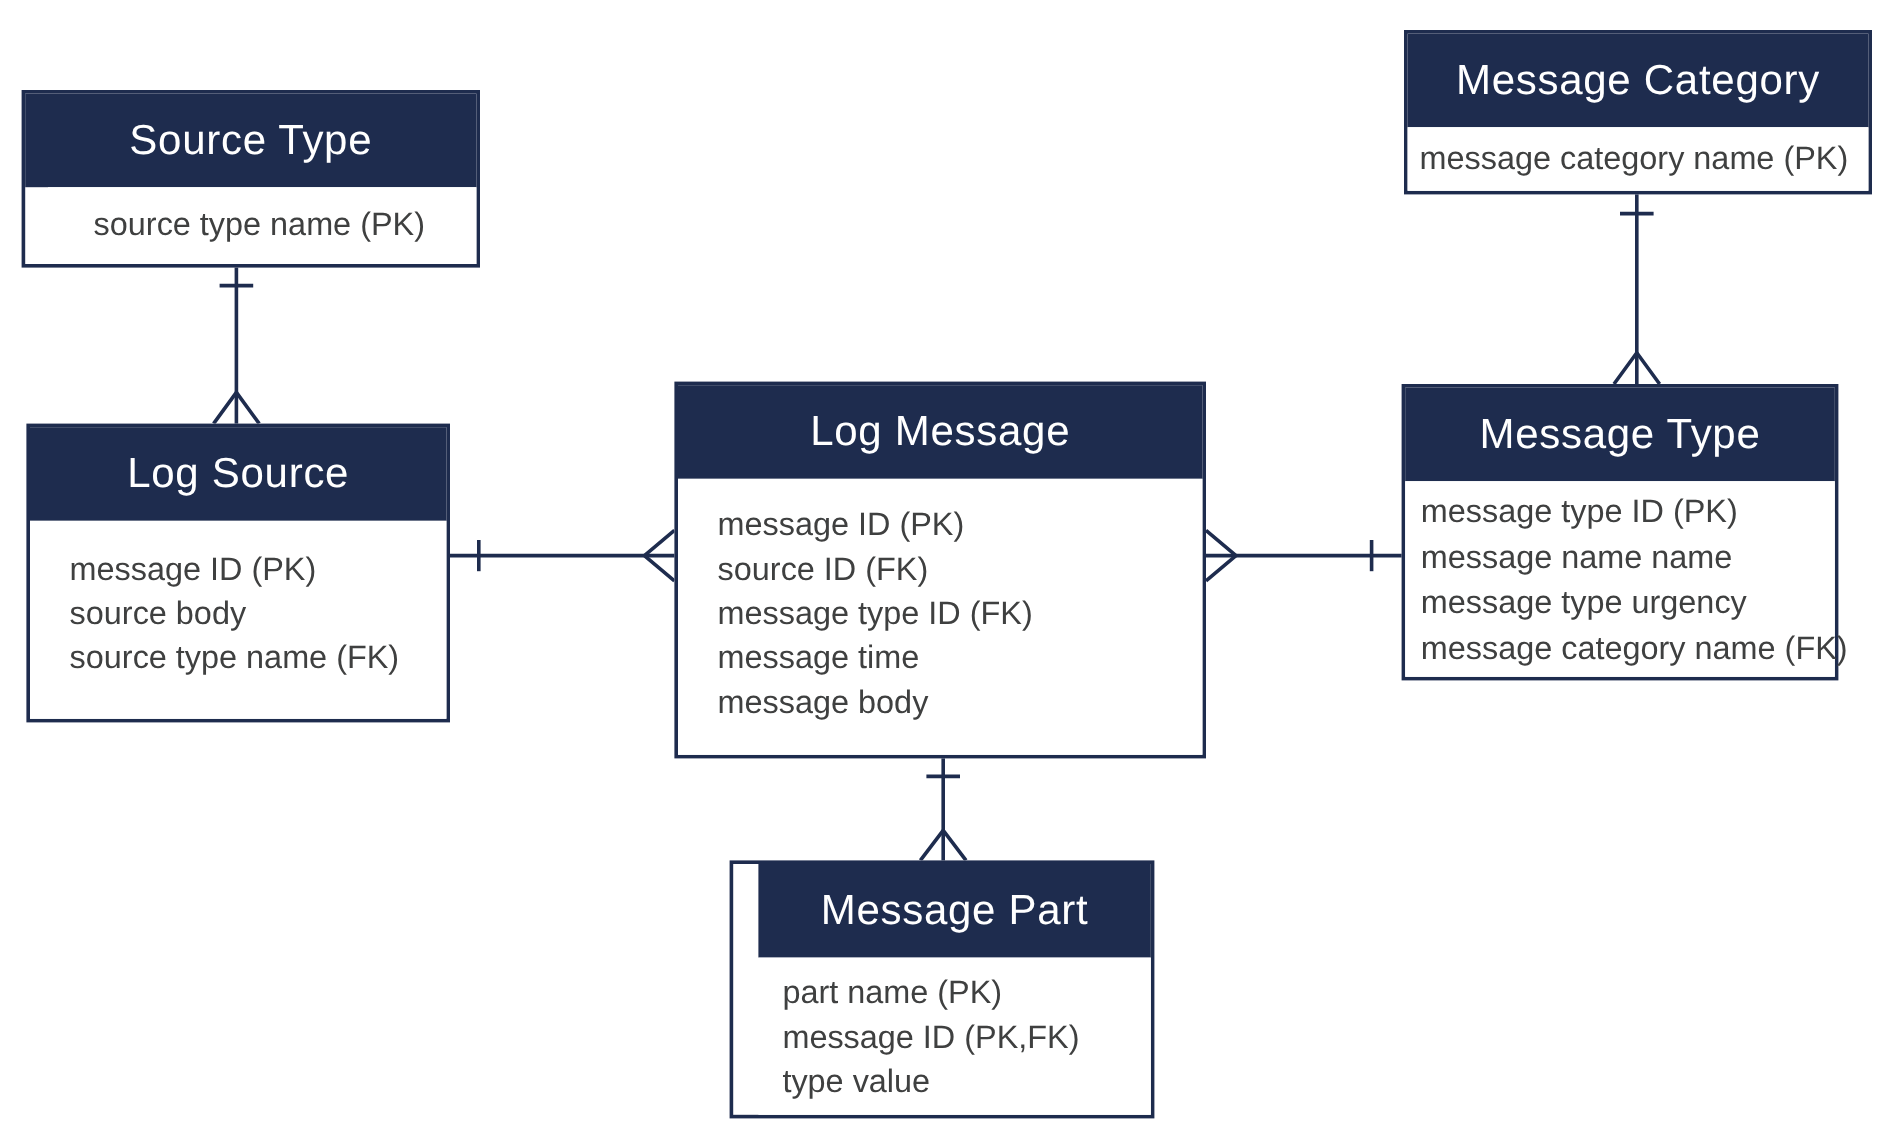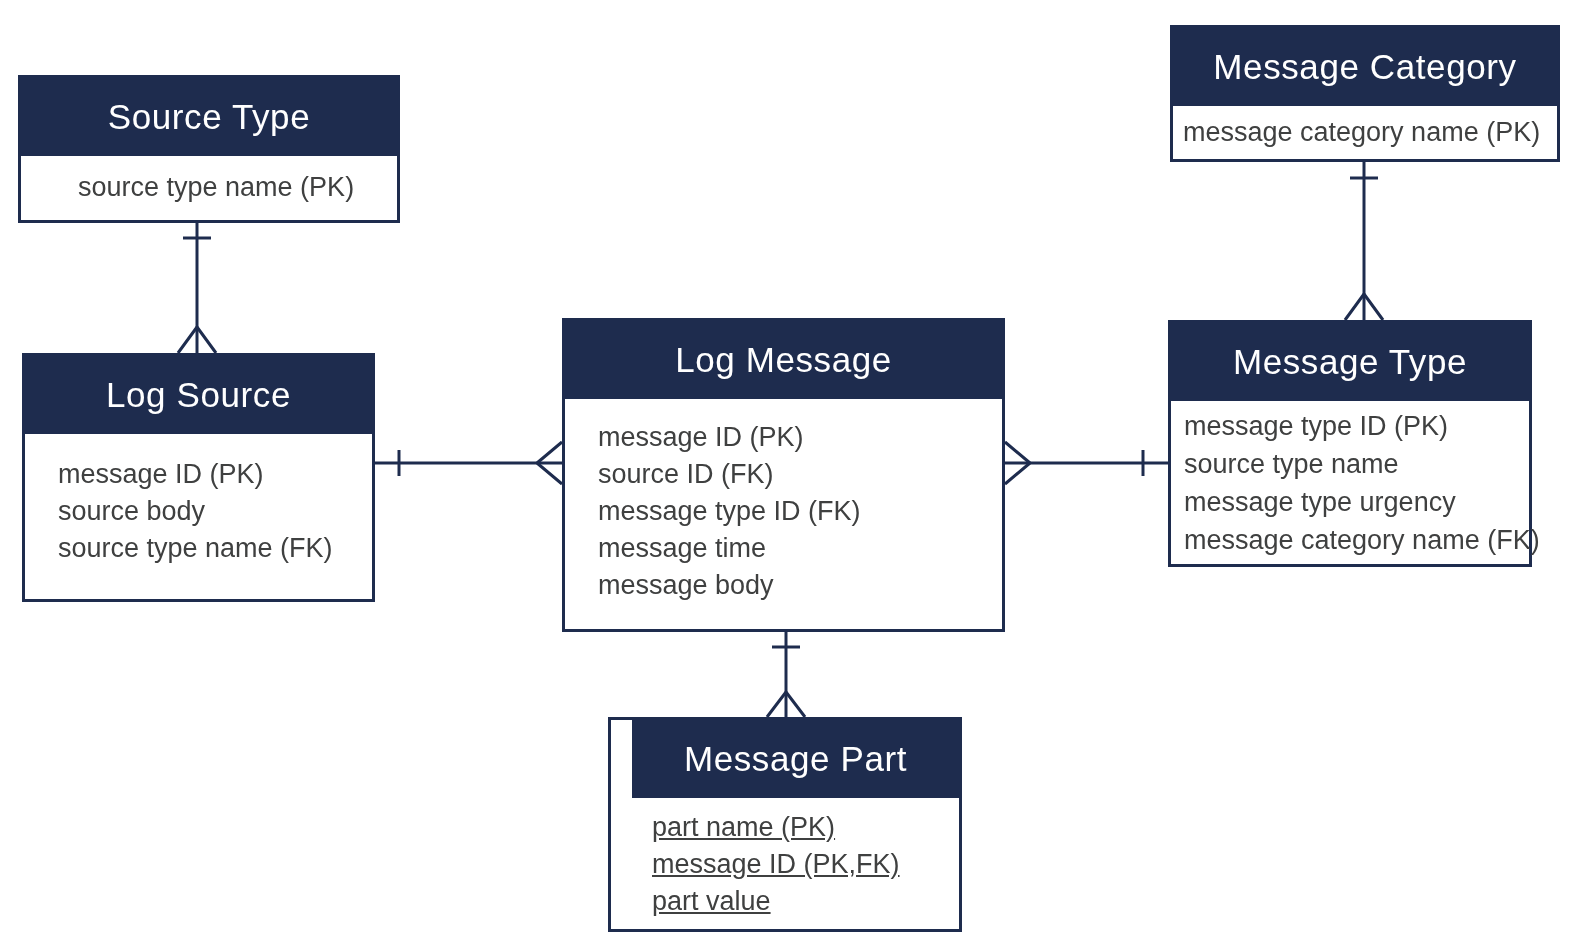--- a/index.html
+++ b/index.html
@@ -59,21 +59,21 @@
     font-size: 27px;
     line-height: 37px;
     white-space: nowrap;
   }
   .attr { display: block; }
 
   
   #e-source-type      .entity-body { padding: 13px 0 0 38px; margin-left: 19px; }
   #e-log-source       .entity-body { padding: 22px 0 0 33px; }
   #e-log-message      .entity-body { padding: 20px 0 0 33px; }
-  #e-message-part     .entity-body { padding: 11px 0 0 20px; text-decoration: underline; }
+  #e-message-part     .entity-body { padding: 11px 0 0 20px; }
   #e-message-type     .entity-body { padding: 6px 0 0 13px; line-height: 38px; }
   #e-message-category .entity-body { padding: 8px 0 0 10px; }
 
   
   #e-source-type      { left: 18px;   top: 75px;  width: 382px; height: 148px; }
   #e-log-source       { left: 22px;   top: 353px; width: 353px; height: 249px; }
   #e-log-message      { left: 562px;  top: 318px; width: 443px; height: 314px; }
   #e-message-part     { left: 608px;  top: 717px; width: 354px; height: 215px; padding-left: 21px; }
   #e-message-type     { left: 1168px; top: 320px; width: 364px; height: 247px; }
   #e-message-category { left: 1170px; top: 25px;  width: 390px; height: 137px; }
@@ -141,29 +141,29 @@
       <span class="attr">message time</span>
       <span class="attr">message body</span>
     </div>
   </div>
 
   <div class="entity" id="e-message-part">
     <div class="entity-header">Message Part</div>
     <div class="entity-body">
       <span class="attr">part name (PK)</span>
       <span class="attr">message ID (PK,FK)</span>
-      <span class="attr">part value</span>
+      <span class="attr">type value</span>
     </div>
   </div>
 
   <div class="entity" id="e-message-type">
     <div class="entity-header">Message Type</div>
     <div class="entity-body">
       <span class="attr">message type ID (PK)</span>
-      <span class="attr">source type name</span>
+      <span class="attr">message name name</span>
       <span class="attr">message type urgency</span>
       <span class="attr">message category name (FK)</span>
     </div>
   </div>
 
   <div class="entity" id="e-message-category">
     <div class="entity-header">Message Category</div>
     <div class="entity-body">
       <span class="attr">message category name (PK)</span>
     </div>

